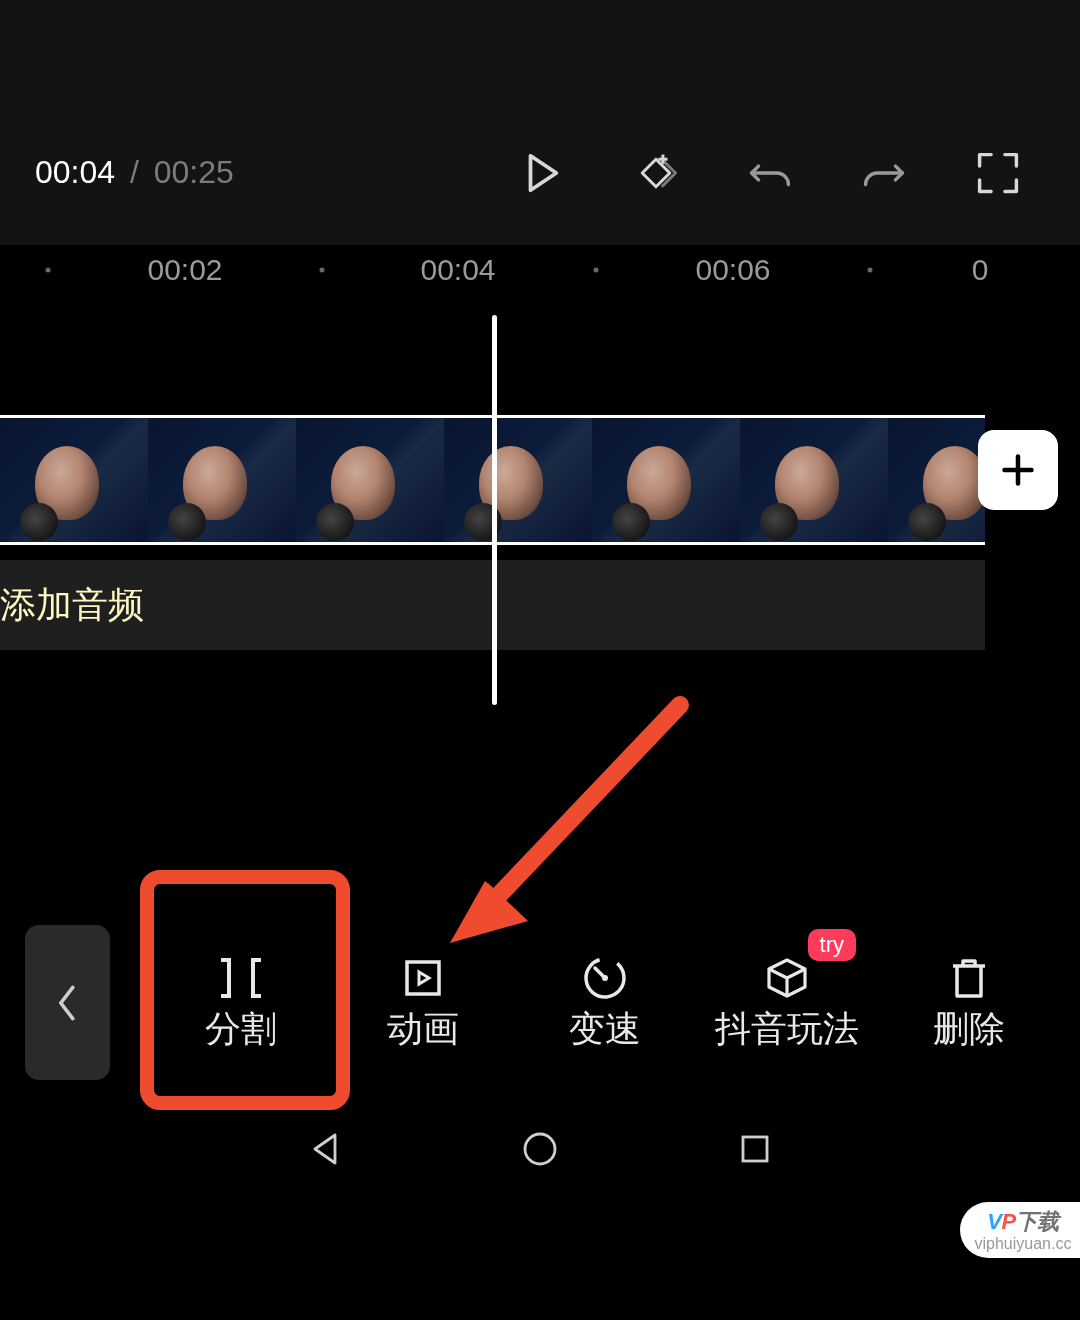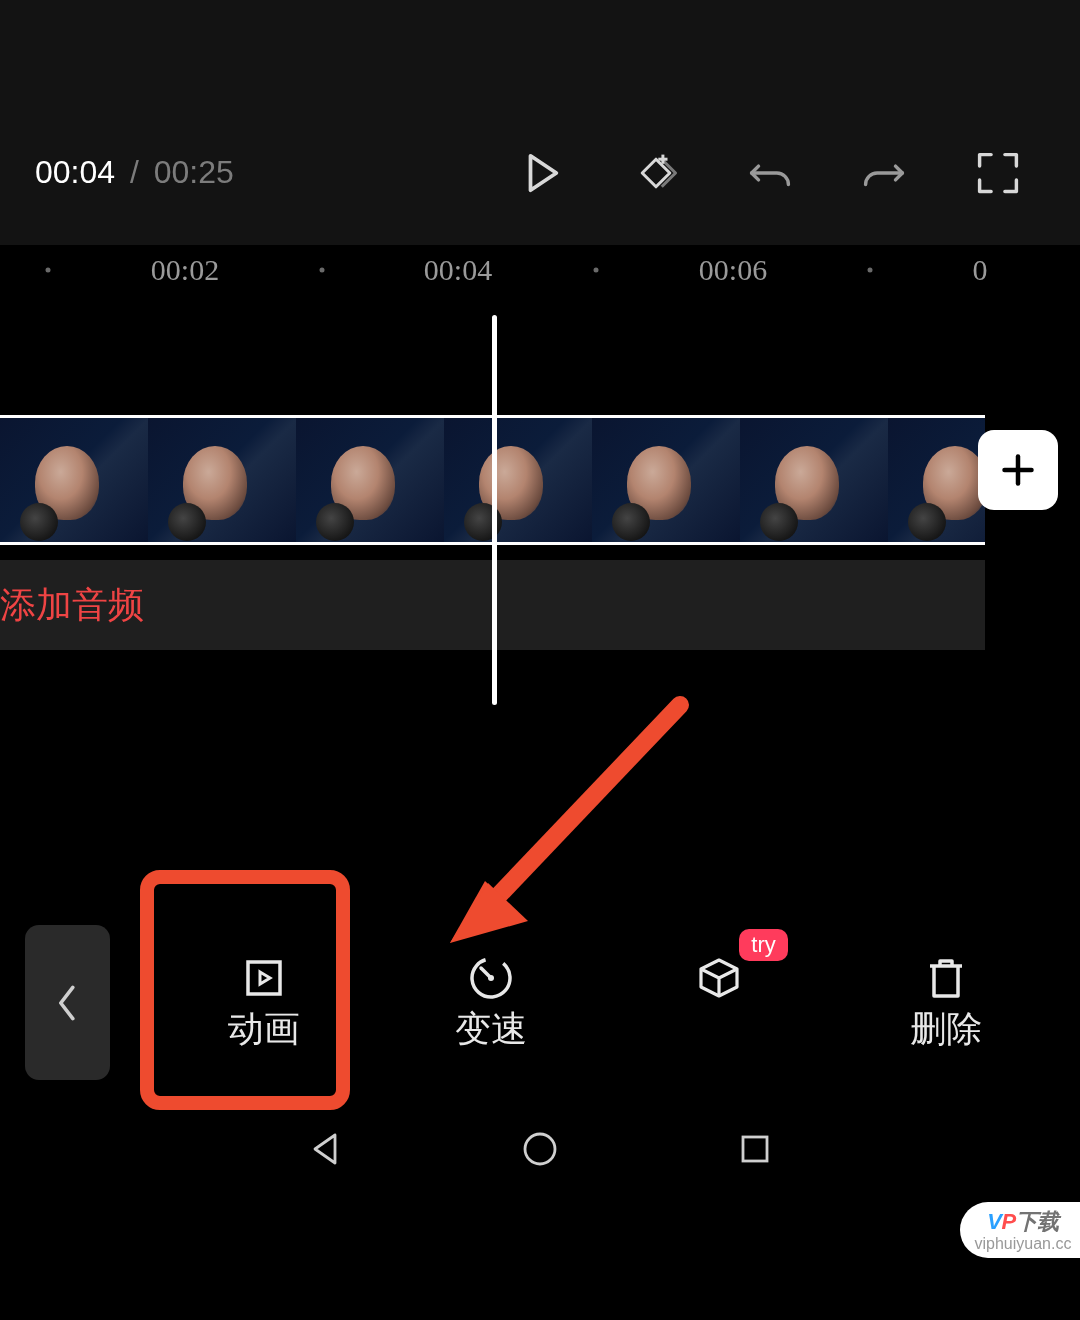--- a/index.html
+++ b/index.html
@@ -36,21 +36,20 @@
     justify-content: center;
     margin: 0 12px;
   }
   .ctrl-btn svg { width: 46px; height: 46px; }
   .ruler {
     height: 50px;
     background: #000;
     position: relative;
     font-size: 30px;
     color: #9a9a9a;
-    font-family: Liberation Serif, serif;
   }
   .ruler .tick {
     position: absolute;
     top: 50%;
     transform: translate(-50%, -50%);
   }
   .ruler .dot {
     position: absolute;
     top: 50%;
     transform: translate(-50%, -50%);
@@ -125,21 +124,21 @@
     position: absolute;
     top: 265px;
     left: 0;
     width: 985px;
     height: 90px;
     background: #1f1f1f;
     display: flex;
     align-items: center;
     padding: 0 0 0 0px;
     font-size: 36px;
-    color: #ef4444;
+    color: #fef9c3;
   }
   .arrow-annotation {
     position: absolute;
     left: 440px;
     top: 695px;
     width: 260px;
     height: 260px;
     z-index: 50;
     pointer-events: none;
   }
@@ -339,20 +338,29 @@
   <polygon points="10,248 48,188 88,226" fill="#ee4b2f"></polygon>
 </svg>
 
 <div class="toolbar">
   <div class="back-btn">
     <svg viewBox="0 0 20 30">
       <path d="M14 2 L4 15 L14 28" fill="none" stroke="#cfcfcf" stroke-width="3" stroke-linecap="round" stroke-linejoin="round"></path>
     </svg>
   </div>
   <div class="tool-items">
+    <div class="tool-item">
+      <div class="icon-wrap">
+        <svg viewBox="0 0 48 48">
+          <path d="M12 6 V42 M12 6 H6 M12 42 H6" stroke="#e8e8e8" stroke-width="4" fill="none" stroke-linecap="square"></path>
+          <path d="M36 6 V42 M36 6 H42 M36 42 H42" stroke="#e8e8e8" stroke-width="4" fill="none" stroke-linecap="square"></path>
+        </svg>
+      </div>
+      <div class="tool-label">分割</div>
+    </div>
     <div class="tool-item">
       <div class="icon-wrap">
         <svg viewBox="0 0 48 48">
           <rect x="8" y="8" width="32" height="32" fill="none" stroke="#e8e8e8" stroke-width="3.5"></rect>
           <path d="M20 18 L30 24 L20 30 Z" fill="none" stroke="#e8e8e8" stroke-width="3"></path>
         </svg>
       </div>
       <div class="tool-label">动画</div>
     </div>
     <div class="tool-item">
@@ -366,20 +374,21 @@
       <div class="tool-label">变速</div>
     </div>
     <div class="tool-item">
       <div class="try-badge">try</div>
       <div class="icon-wrap">
         <svg viewBox="0 0 48 48">
           <path d="M24 6 L42 15 V33 L24 42 L6 33 V15 Z" fill="none" stroke="#e8e8e8" stroke-width="3.2" stroke-linejoin="round"></path>
           <path d="M6 15 L24 24 L42 15 M24 24 V42" fill="none" stroke="#e8e8e8" stroke-width="3.2" stroke-linejoin="round"></path>
         </svg>
       </div>
+      <div class="tool-label">抖音玩法</div>
     </div>
     <div class="tool-item">
       <div class="icon-wrap">
         <svg viewBox="0 0 48 48">
           <path d="M8 12 H40 M18 12 V7 H30 V12 M12 12 V42 H36 V12" fill="none" stroke="#e8e8e8" stroke-width="3.5" stroke-linejoin="round"></path>
         </svg>
       </div>
       <div class="tool-label">删除</div>
     </div>
   </div>

